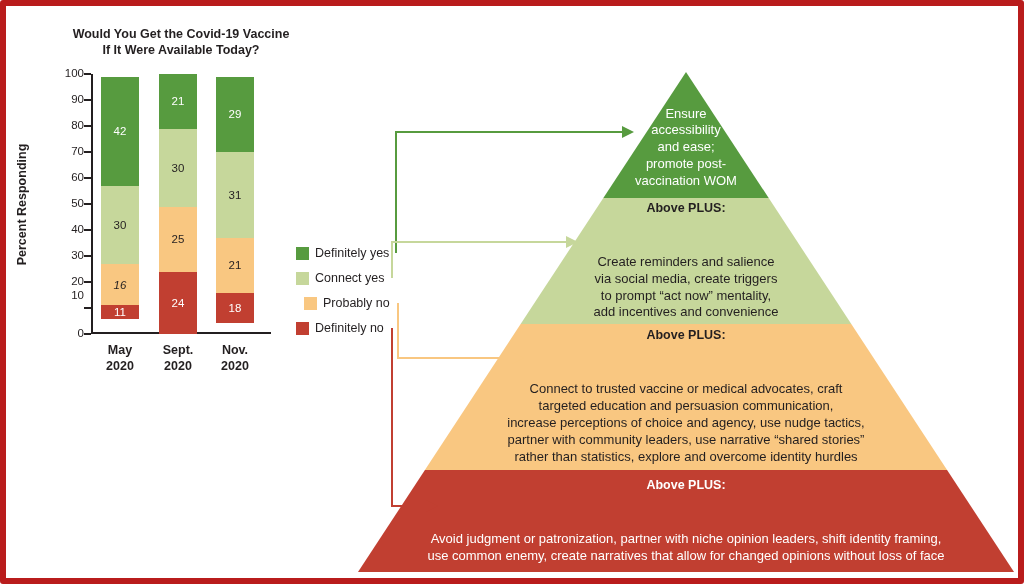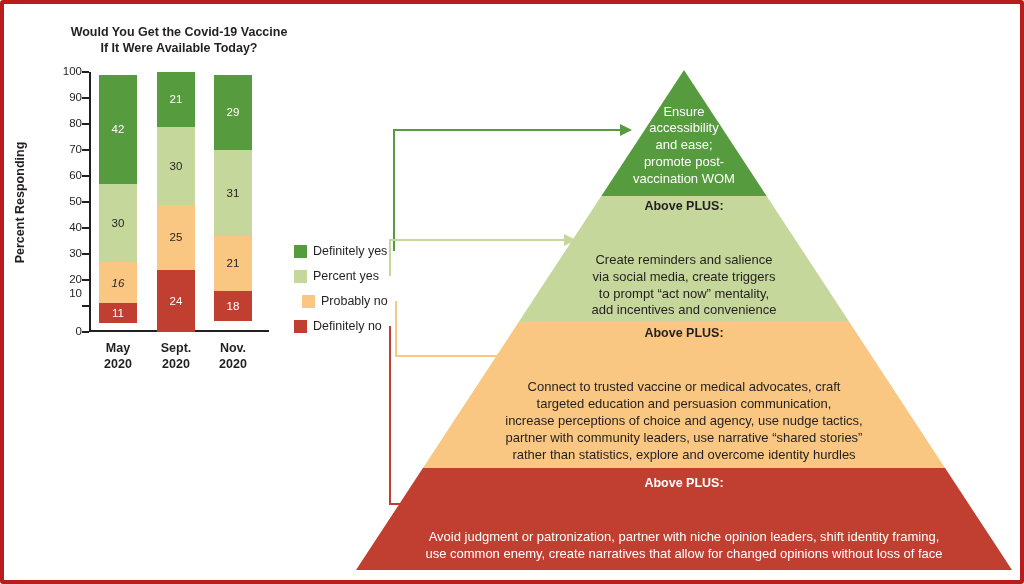--- a/index.html
+++ b/index.html
@@ -6,21 +6,21 @@
   html, body { background: #ffffff; }
   body {
     font-family: "Liberation Sans", "DejaVu Sans", sans-serif;
     color: #231f20;
   }
   .figure {
     position: relative;
     width: 1024px;
     height: 584px;
     background: #ffffff;
-    border: 4px solid #b91c1c;
+    border: 6px solid #b91c1c;
     border-radius: 3px;
     overflow: hidden;
     color: #231f20;
   }
   .chart-title {
     position: absolute;
     left: 40px; top: 20px; width: 270px;
     text-align: center;
     font-weight: bold;
     font-size: 12.5px;
@@ -198,21 +198,21 @@
     <div class="tick-label" style="top: 113px;">80</div>
     <div class="tick-mark" style="top: 119px;"></div>
     <div class="tick-label" style="top: 87px;">90</div>
     <div class="tick-mark" style="top: 93px;"></div>
     <div class="tick-label" style="top: 61px;">100</div>
     <div class="tick-mark" style="top: 67px;"></div>
     <div class="bar-column" style="left: 95px; width: 38px; top: 70.6px; height: 257.4px;">
       <div class="bar-segment" style="height: 109.2px; background: rgb(87, 155, 63); color: rgb(255, 255, 255);">42</div>
       <div class="bar-segment" style="height: 78px; background: rgb(198, 215, 155); color: rgb(35, 31, 32);">30</div>
       <div class="bar-segment" style="height: 41.6px; background: rgb(249, 199, 129); color: rgb(35, 31, 32); font-style: italic;">16</div>
-      <div class="bar-segment" style="height: 20px; background: rgb(193, 63, 49); color: rgb(255, 255, 255);">11</div>
+      <div class="bar-segment" style="height: 14px; background: rgb(193, 63, 49); color: rgb(255, 255, 255);">11</div>
     </div>
     <div class="x-label" style="left: 82px;">May
 2020</div>
     <div class="bar-column" style="left: 153px; width: 38px; top: 68px; height: 260px;">
       <div class="bar-segment" style="height: 54.6px; background: rgb(87, 155, 63); color: rgb(255, 255, 255);">21</div>
       <div class="bar-segment" style="height: 78px; background: rgb(198, 215, 155); color: rgb(35, 31, 32);">30</div>
       <div class="bar-segment" style="height: 65px; background: rgb(249, 199, 129); color: rgb(35, 31, 32);">25</div>
       <div class="bar-segment" style="height: 62.4px; background: rgb(193, 63, 49); color: rgb(255, 255, 255);">24</div>
     </div>
     <div class="x-label" style="left: 140px;">Sept.
@@ -224,21 +224,21 @@
       <div class="bar-segment" style="height: 30px; background: rgb(193, 63, 49); color: rgb(255, 255, 255);">18</div>
     </div>
     <div class="x-label" style="left: 197px;">Nov.
 2020</div>
     <div class="legend-row" style="left: 290px; top: 240px;">
       <div class="legend-swatch" style="background: rgb(87, 155, 63);"></div>
       <div class="legend-label">Definitely yes</div>
     </div>
     <div class="legend-row" style="left: 290px; top: 265px;">
       <div class="legend-swatch" style="background: rgb(198, 215, 155);"></div>
-      <div class="legend-label">Percent yes</div>
+      <div class="legend-label">Connect yes</div>
     </div>
     <div class="legend-row" style="left: 290px; top: 290px; padding-left: 8px;">
       <div class="legend-swatch" style="background: rgb(249, 199, 129);"></div>
       <div class="legend-label">Probably no</div>
     </div>
     <div class="legend-row" style="left: 290px; top: 315px;">
       <div class="legend-swatch" style="background: rgb(193, 63, 49);"></div>
       <div class="legend-label">Definitely no</div>
     </div>
   </div>

